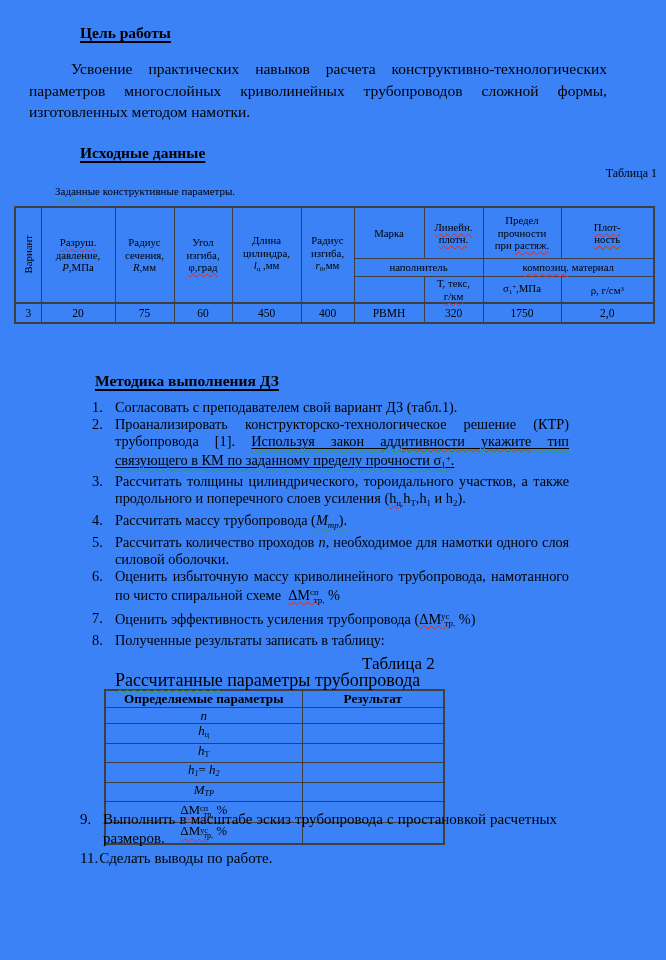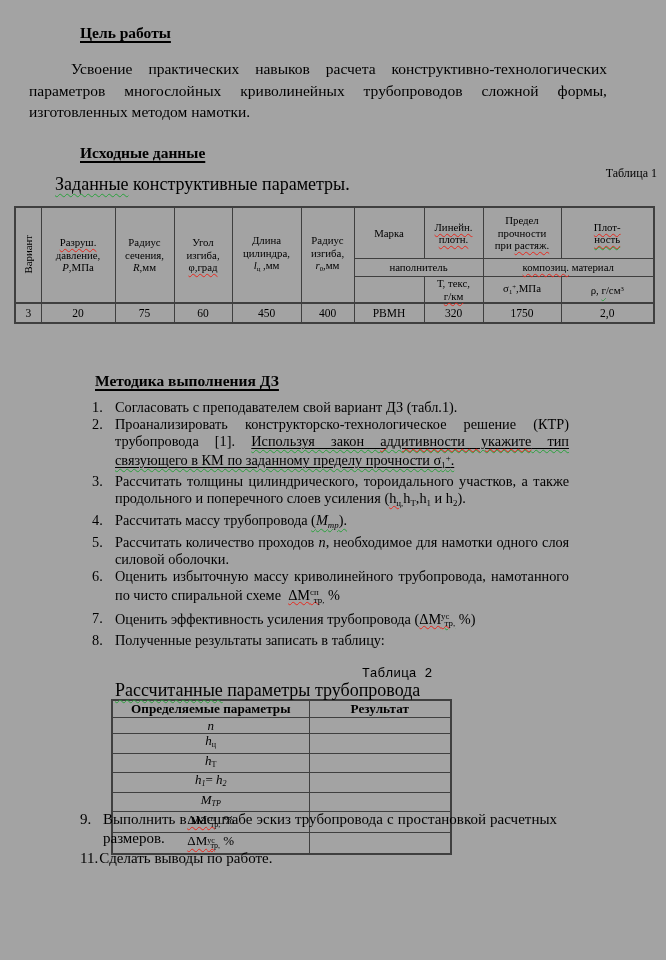--- a/index.html
+++ b/index.html
@@ -1,42 +1,42 @@
 <!DOCTYPE html>
 <html><head>
 <meta charset="utf-8">
 <style>
   html,body{margin:0;padding:0;background:#fff;}
-  .page{position:relative;width:666px;height:960px;background:#a3a3a3;overflow:hidden;
+  .page{position:relative;width:666px;height:960px;background:#3b82f6;overflow:hidden;
         font-family:"Liberation Serif","DejaVu Serif",serif;color:#000;}
   .h{position:absolute;font-weight:bold;font-size:15.5px;
      text-decoration:underline;text-decoration-thickness:1.5px;text-underline-offset:3px;white-space:nowrap;}
   #goal-heading{left:80px;top:24px;}
   #goal-para{position:absolute;left:29px;top:58px;width:578px;font-size:15.5px;line-height:21.5px;
              text-align:justify;text-indent:42px;}
   #source-heading{left:80px;top:144px;}
   #t1-caption{position:absolute;left:0;top:166px;width:657px;text-align:right;font-size:12px;}
-  #t1-title{position:absolute;left:55px;top:174px;font-size:18px;}
+  #t1-title{position:absolute;left:55px;top:185px;font-size:11px;}
   #table1{position:absolute;left:14px;top:206px;width:639px;border-collapse:collapse;table-layout:fixed;
           font-size:10.8px;line-height:12.5px;border:2px solid #3f3f3f;}
   #table1 td{border:1px solid #3f3f3f;text-align:center;vertical-align:middle;padding:0 1px;}
   #table1 tr.r1 td{height:50px;}
   #table1 tr.r2 td{height:17px;}
   #table1 tr.r3 td{height:23px;}
   #table1 tr.data td{height:18px;border-top:2px solid #3f3f3f;font-size:11.5px;}
   td.vert span.cell{writing-mode:vertical-rl;transform:rotate(180deg);display:inline-block;white-space:nowrap;}
   #method-heading{left:95px;top:372px;}
   #mid{position:absolute;left:92px;top:399px;width:477px;font-size:14.3px;line-height:17px;}
   #list2{position:absolute;left:80px;top:810px;width:477px;font-size:15px;line-height:19.3px;}
   .li{padding-left:23px;text-align:justify;}
   .num{display:inline-block;width:23px;margin-left:-23px;}
   .num.wide{width:auto;margin-left:-23px;padding-right:1px;}
-  #t2-caption{margin-left:270px;font-size:13px;margin-top:16px;font-family:Liberation Mono, monospace;}
+  #t2-caption{margin-left:270px;font-size:17px;margin-top:6px;}
   #t2-title{margin-left:23px;font-size:18px;line-height:16px;}
-  #table2{margin-left:19px;margin-top:1px;width:339px;border-collapse:collapse;table-layout:fixed;
+  #table2{margin-left:12px;margin-top:1px;width:339px;border-collapse:collapse;table-layout:fixed;
           font-size:13px;line-height:14px;border:2px solid #3f3f3f;}
   #table2 th,#table2 td{border:1px solid #3f3f3f;height:15.5px;padding:0 2px;text-align:center;vertical-align:middle;}
   #table2 th{font-size:13.2px;font-weight:bold;}
   
   .u{text-decoration:underline;text-decoration-thickness:1px;text-underline-offset:2px;}
   .wr{text-decoration:underline wavy #e8271c;text-decoration-thickness:1px;text-underline-offset:2px;}
   .wg{text-decoration:underline wavy #2aa13c;text-decoration-thickness:1px;text-underline-offset:3px;}
   .i{font-style:italic;}
   .sb{font-size:0.62em;vertical-align:-0.3em;}
   .sp{font-size:0.62em;vertical-align:0.42em;}

